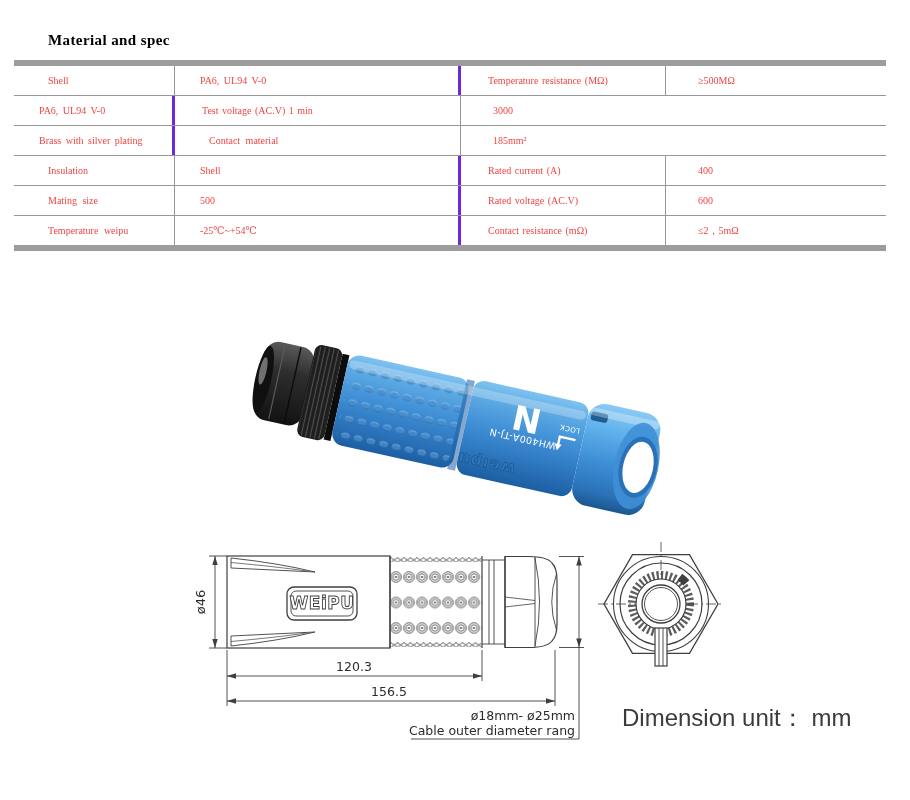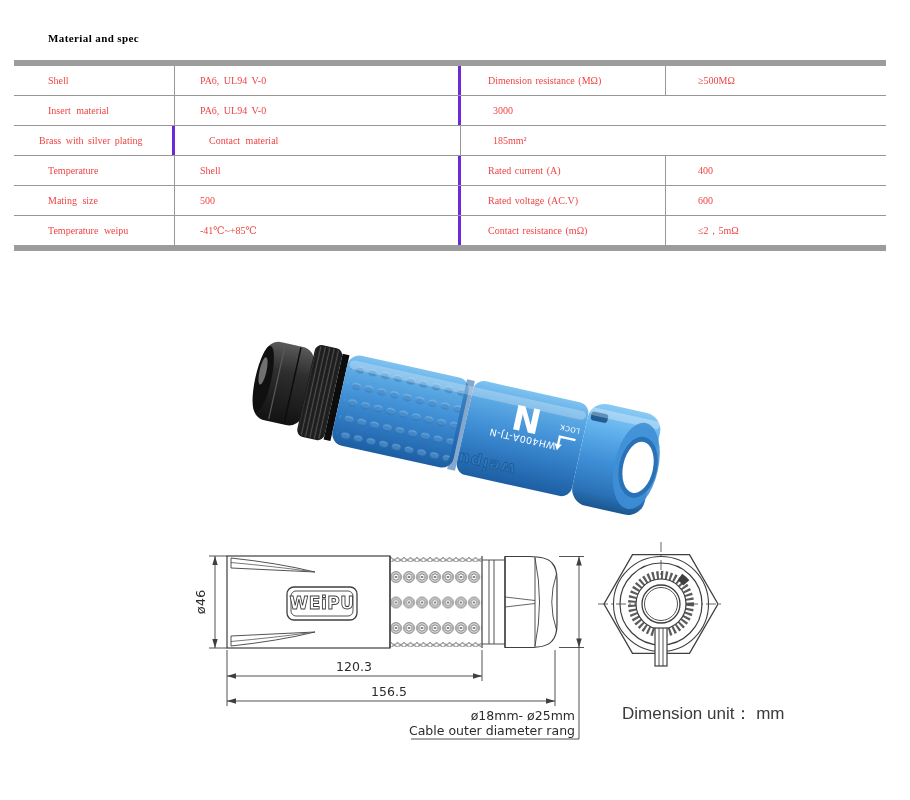--- a/index.html
+++ b/index.html
@@ -1,77 +1,77 @@
 <!DOCTYPE html>
 <html><head>
 <meta charset="utf-8">
 <style>
   html,body{margin:0;padding:0;background:#fff;}
   #page{position:relative;width:910px;height:800px;background:#fff;overflow:hidden;
         font-family:"Liberation Serif","DejaVu Serif",serif;color:#111;}
   
-  .page-title{position:absolute;left:48px;top:32px;font-size:11px;font-weight:bold;
+  .page-title{position:absolute;left:48px;top:32px;font-size:15px;font-weight:bold;
               letter-spacing:.4px;color:#000;font-family:Liberation Serif, serif;}
   
   .spec-table{position:absolute;left:14px;top:60px;width:872px;
               border-top:6px solid #9c9c9c;border-bottom:6px solid #9c9c9c;}
   .spec-row{display:grid;grid-template-columns:161px 286px 205px 220px;height:29px;
             border-bottom:1px solid #979797;}
   .spec-row:last-child{border-bottom:none;}
   .td{display:flex;align-items:center;font-size:10px;word-spacing:3px;color:#ef4444;}
   .td.c1{padding-left:34px;border-right:1px solid #979797;}
   .td.c2{padding-left:25px;border-right:3px solid #6d28d9;word-spacing:2px;}
   .td.c3{padding-left:27px;border-right:1px solid #979797;word-spacing:1px;}
   .td.c4{padding-left:32px;word-spacing:1px;}
   
   .photo-svg{position:absolute;left:243px;top:320px;}
   .drawing-svg{position:absolute;left:183px;top:540px;}
   .dim-unit{position:absolute;left:622px;top:702px;font-family:"Liberation Sans","DejaVu Sans",sans-serif;
-            font-size:17px;color:#3b3b3b;}
+            font-size:24px;color:#3b3b3b;}
   svg text{font-family:"DejaVu Sans","Liberation Sans",sans-serif;}
 </style>
 </head>
 <body>
 
 <div id="page">
 
   <div class="page-title">Material and spec</div>
 
   <div class="spec-table">
     <div class="spec-row">
       <div class="td c1">Shell</div>
       <div class="td c2">PA6, UL94 V-0</div>
-      <div class="td c3">Dimension resistance (MΩ)</div>
+      <div class="td c3">Temperature resistance (MΩ)</div>
       <div class="td c4">≥500MΩ</div>
     </div>
     <div class="spec-row">
-      <div class="td c1">Insert material</div>
       <div class="td c2">PA6, UL94 V-0</div>
+      <div class="td c3">Test voltage (AC.V) 1 min</div>
       <div class="td c4">3000</div>
     </div>
     <div class="spec-row">
       <div class="td c2">Brass with silver plating</div>
       <div class="td c1">Contact material</div>
       <div class="td c4">185mm²</div>
     </div>
     <div class="spec-row">
-      <div class="td c1">Temperature</div>
+      <div class="td c1">Insulation</div>
       <div class="td c2">Shell</div>
       <div class="td c3">Rated current (A)</div>
       <div class="td c4">400</div>
     </div>
     <div class="spec-row">
       <div class="td c1">Mating size</div>
       <div class="td c2">500</div>
       <div class="td c3">Rated voltage (AC.V)</div>
       <div class="td c4">600</div>
     </div>
     <div class="spec-row">
       <div class="td c1">Temperature weipu</div>
-      <div class="td c2">-41℃~+85℃</div>
+      <div class="td c2">-25℃~+54℃</div>
       <div class="td c3">Contact resistance (mΩ)</div>
       <div class="td c4">≤2，5mΩ</div>
     </div>
   </div>
 
   <svg class="photo-svg" width="428" height="210" viewBox="0 0 428 210">
     <defs>
       <linearGradient id="gBlue" x1="0" y1="0" x2="0" y2="1">
         <stop offset="0" stop-color="#7ec2f0"></stop>
           <stop offset="0.2" stop-color="#5aa7e2"></stop>

